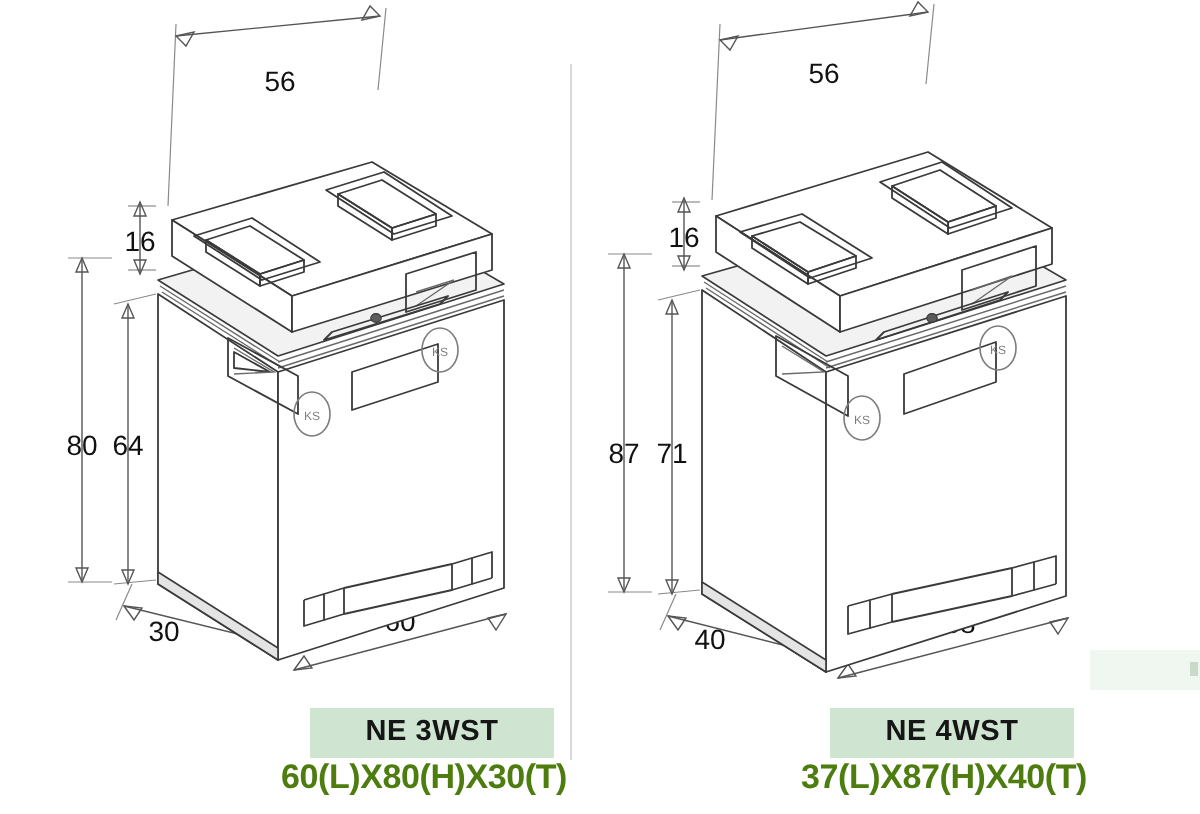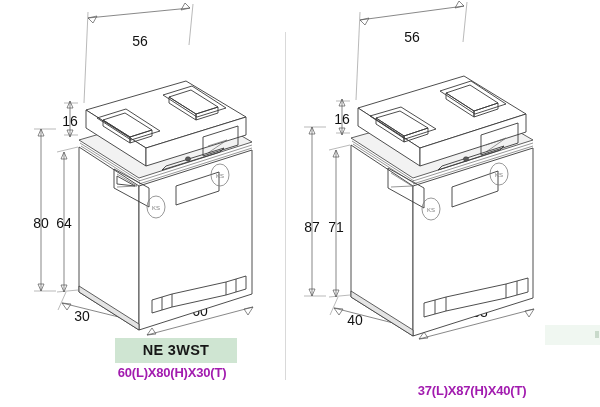--- a/index.html
+++ b/index.html
@@ -49,39 +49,39 @@
     overflow: visible;
   }
 
   
   .caption {
     position: absolute;
     left: 0;
     width: 300px;
     text-align: center;
   }
-  .caption-left  { bottom: 26px; }
+  .caption-left  { bottom: 8px; padding-left: 40px; }
   .caption-right { bottom: 8px; }
 
   .model-chip {
     display: inline-block;
     padding: 3px 28px 4px 28px;
     background: #cfe5d2;
     font-size: 14.5px;
     font-weight: bold;
     letter-spacing: 0.3px;
     color: #161616;
     line-height: 1.25;
   }
   .model-dims {
     margin-top: 4px;
-    font-size: 13px;
+    font-size: 17px;
     font-weight: bold;
     letter-spacing: -0.2px;
-    color: #a21caf;
+    color: #4d7c0f;
   }
   .chip-row {
     display: block;
     padding-left: 52px;
   }
   .dims-row {
     display: block;
     padding-left: 44px;
   }
 
@@ -385,20 +385,23 @@
         <path class="edge-nf" d="M 206,284 L 217,281"></path>
         <path class="edge-nf" d="M 217,295 L 228,292"></path>
         <path class="edge-nf" d="M 146,297 L 206,284"></path>
         <path class="edge-nf" d="M 146,311 L 206,298"></path>
 
         <path class="shade2" d="M 51,291 L 113,330 L 113,336 L 51,297 Z"></path>
       </g>
     </svg>
 
     <div class="caption caption-right">
+      <span class="chip-row">
+        <span class="model-chip">NE 4WST</span>
+      </span>
       <span class="dims-row">
         <span class="model-dims">37(L)X87(H)X40(T)</span>
       </span>
     </div>
   </div>
 
   <div class="ghost-chip">
     <span class="g-dot"></span>
   </div>
 

